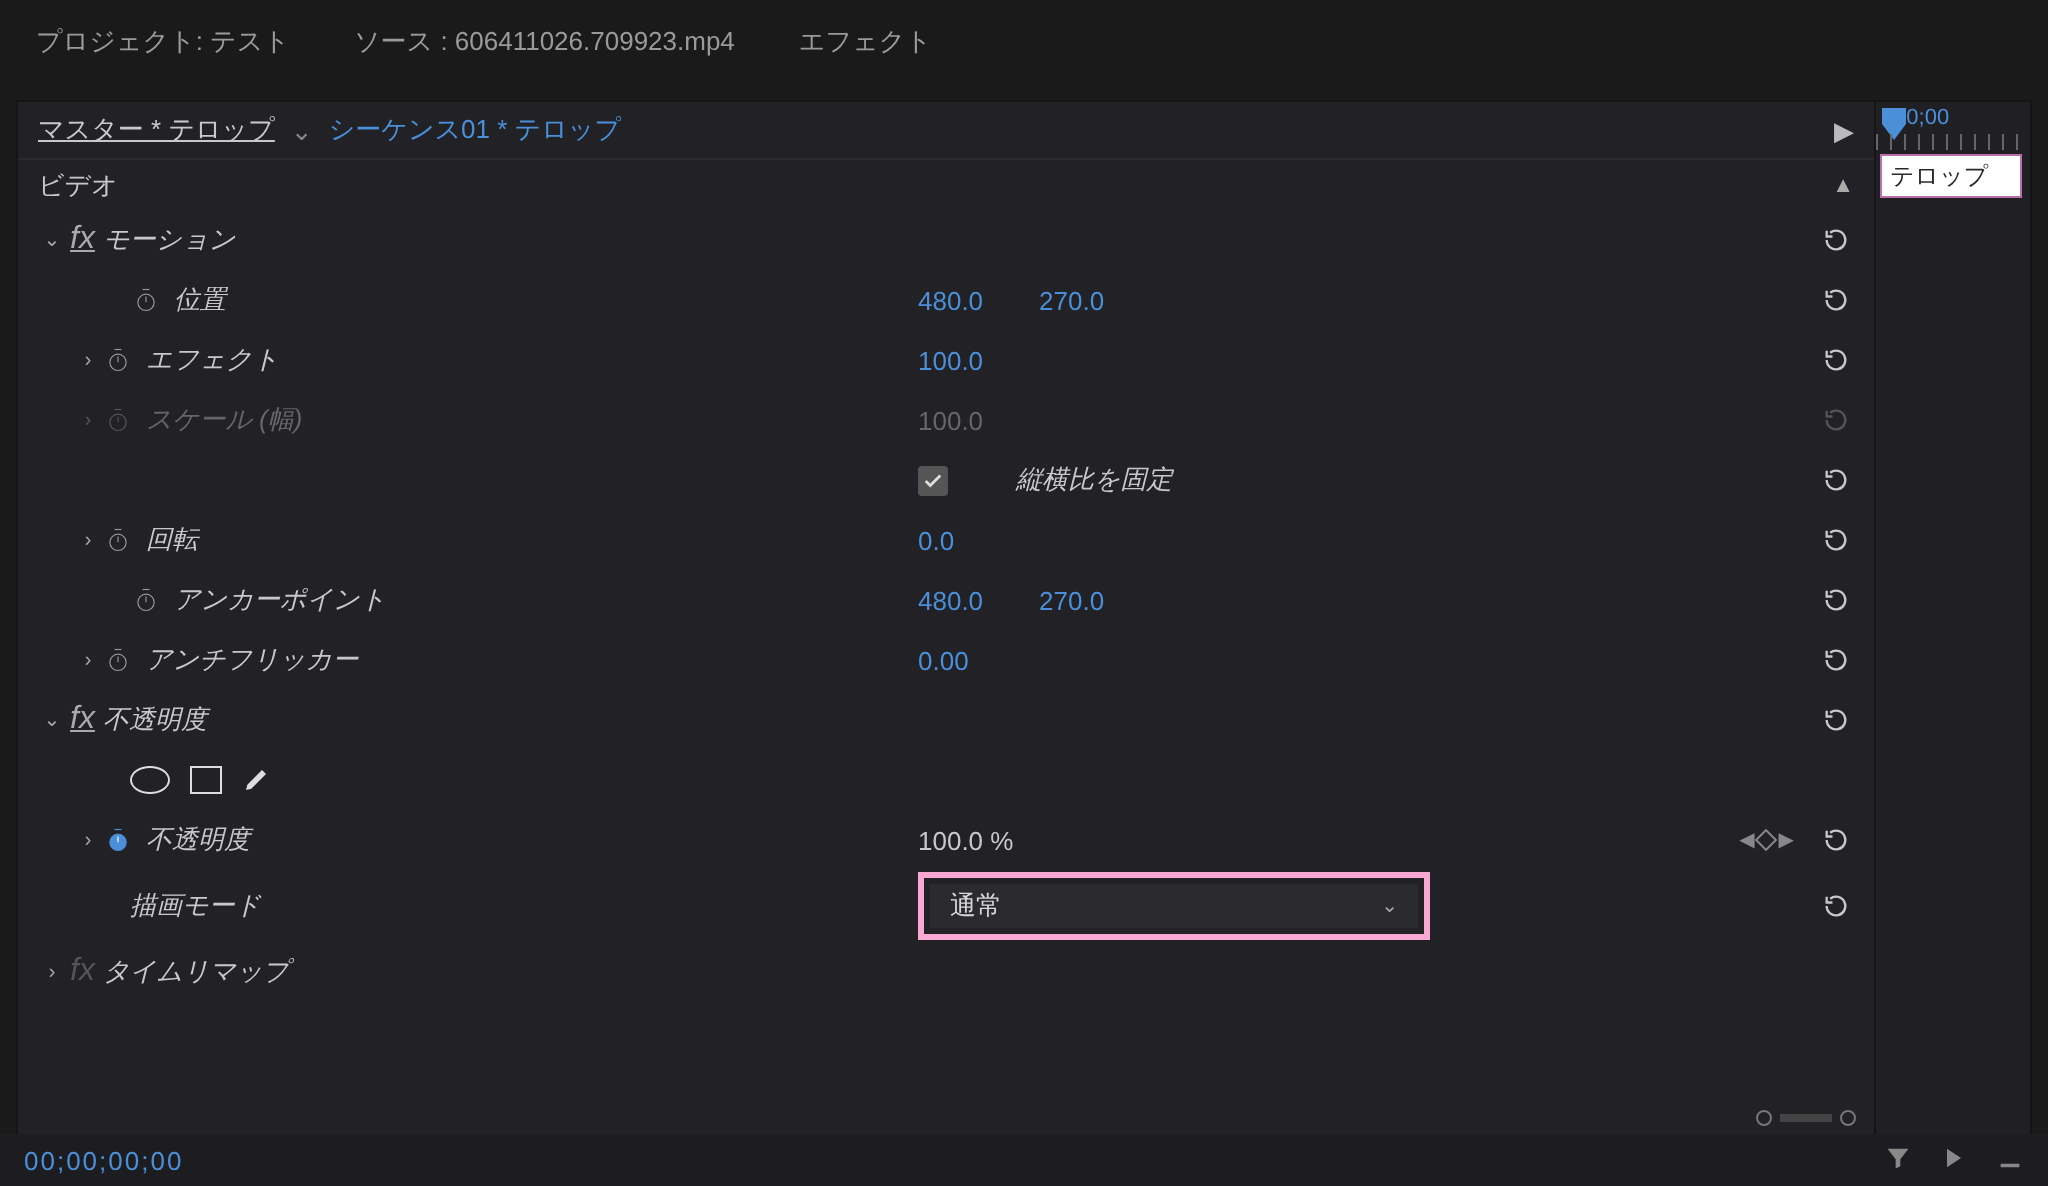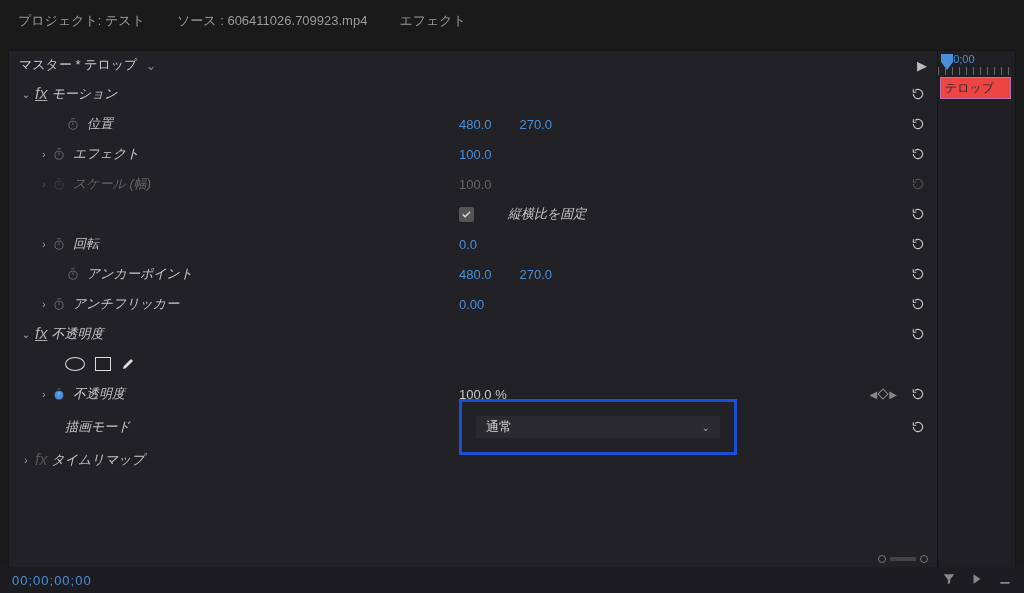--- a/index.html
+++ b/index.html
@@ -14,21 +14,21 @@
   .hamburger { display: inline-flex; flex-direction: column; gap: 2px; }
   .hamburger span { width: 12px; height: 1px; background: #e0e0e0; display: block; }
 
   
   .main { display: flex; flex: 1; padding: 10px 8px 0 8px; min-height: 0; }
   .panel-left { flex: 0 0 930px; background: #212126; border: 1px solid #151515; display: flex; flex-direction: column; min-height: 0; }
   .panel-right { flex: 1; background: #1f1f24; border-top: 1px solid #151515; border-right: 1px solid #151515; border-bottom: 1px solid #151515; position: relative; }
 
   
   .breadcrumb-row { display: flex; align-items: center; padding: 4px 10px; height: 28px; }
-  .breadcrumb-master { color: #c8c8c8; }
+  .breadcrumb-master { color: #c8c8c8; text-decoration: underline; }
   .breadcrumb-chevron { margin: 0 8px; color: #888; }
   .breadcrumb-seq { color: #4a8fd8; }
   .breadcrumb-spacer { flex: 1; }
   .play-arrow { color: #bbb; }
 
   
   .video-header { display: flex; align-items: center; padding: 4px 10px; height: 26px; border-top: 1px solid #2a2a2f; }
   .video-header-label { color: #c8c8c8; }
   .video-header-spacer { flex: 1; }
   .triangle-up { color: #aaa; font-size: 11px; }
@@ -74,31 +74,31 @@
   .checkbox { width: 15px; height: 15px; background: #555; border-radius: 2px; display: inline-flex; align-items: center; justify-content: center; margin-right: 6px; }
   .checkbox svg { width: 11px; height: 11px; stroke: #ddd; stroke-width: 3; fill: none; }
 
   .mask-icons { display: flex; gap: 10px; align-items: center; }
   .mask-ellipse { width: 20px; height: 14px; border: 1.5px solid #ddd; border-radius: 50%; }
   .mask-rect { width: 16px; height: 14px; border: 1.5px solid #ddd; }
   .mask-pen svg { width: 16px; height: 16px; fill: #ddd; }
 
   
   .dropdown-box { position: absolute; left: 450px; top: 0; bottom: 0; display: flex; align-items: center; }
-  .dropdown-highlight { border: 3px solid #1d4ed8; padding: 14px; }
+  .dropdown-highlight { border: 3px solid #f9a8d4; padding: 3px; }
   .dropdown { width: 244px; height: 22px; background: #2a2a2f; display: flex; align-items: center; padding: 0 10px; color: #d8d8d8; position: relative; }
   .dropdown-chevron { margin-left: auto; color: #aaa; font-size: 10px; }
 
   
   .time-header { position: absolute; top: 0; left: 0; right: 0; height: 26px; display: flex; align-items: flex-start; }
   .time-label { color: #4a8fd8; font-size: 11px; margin-left: 6px; margin-top: 2px; }
   .playhead { position: absolute; left: 2px; top: 2px; }
   .playhead svg { width: 14px; height: 18px; fill: #4a8fd8; }
   .ruler-ticks { position: absolute; left: 0; right: 0; top: 16px; height: 8px; background: repeating-linear-gradient(to right, #666 0 1px, transparent 1px 7px); }
-  .clip-bar { position: absolute; top: 26px; left: 2px; right: 4px; height: 22px; background: #ef4444; color: #2a2a2a; font-size: 12px; display: flex; align-items: center; padding-left: 4px; border: 1px solid #b870af; }
+  .clip-bar { position: absolute; top: 26px; left: 2px; right: 4px; height: 22px; background: #ffffff; color: #2a2a2a; font-size: 12px; display: flex; align-items: center; padding-left: 4px; border: 1px solid #b870af; }
 
   
   .bottom-scroll { position: absolute; bottom: 28px; left: 8px; width: 930px; height: 12px; }
   .scroll-track { position: absolute; right: 10px; width: 50px; height: 8px; top: 2px; display: flex; align-items: center; gap: 4px; }
   .scroll-knob { width: 8px; height: 8px; border: 1px solid #777; border-radius: 50%; }
   .scroll-bar { flex: 1; height: 4px; background: #444; }
 
   
   .footer { position: absolute; bottom: 0; left: 0; right: 0; height: 26px; display: flex; align-items: center; padding: 0 12px; background: #1d1d21; }
   .timecode { color: #4a8fd8; font-size: 13px; letter-spacing: 1px; }
@@ -116,24 +116,30 @@
     <div class="top-tab">ソース : 606411026.709923.mp4</div>
     <div class="top-tab">エフェクト</div>
   </div>
 
   <div class="main">
     <div class="panel-left">
 
       <div class="breadcrumb-row">
         <span class="breadcrumb-master">マスター * テロップ</span>
         <span class="breadcrumb-chevron">⌄</span>
+        <span class="breadcrumb-seq">シーケンス01 * テロップ</span>
         <span class="breadcrumb-spacer"></span>
         <span class="play-arrow">▶</span>
       </div>
 
+      <div class="video-header">
+        <span class="video-header-label">ビデオ</span>
+        <span class="video-header-spacer"></span>
+        <span class="triangle-up">▲</span>
+      </div>
 
       <div class="rows">
 
         <div class="row indent0">
           <span class="toggle">⌄</span>
           <span class="fx fx-underline">fx</span>
           <span class="prop-label">モーション</span>
           <div class="row-right">
             <span class="reset-btn">
                 <svg viewBox="0 0 24 24">

